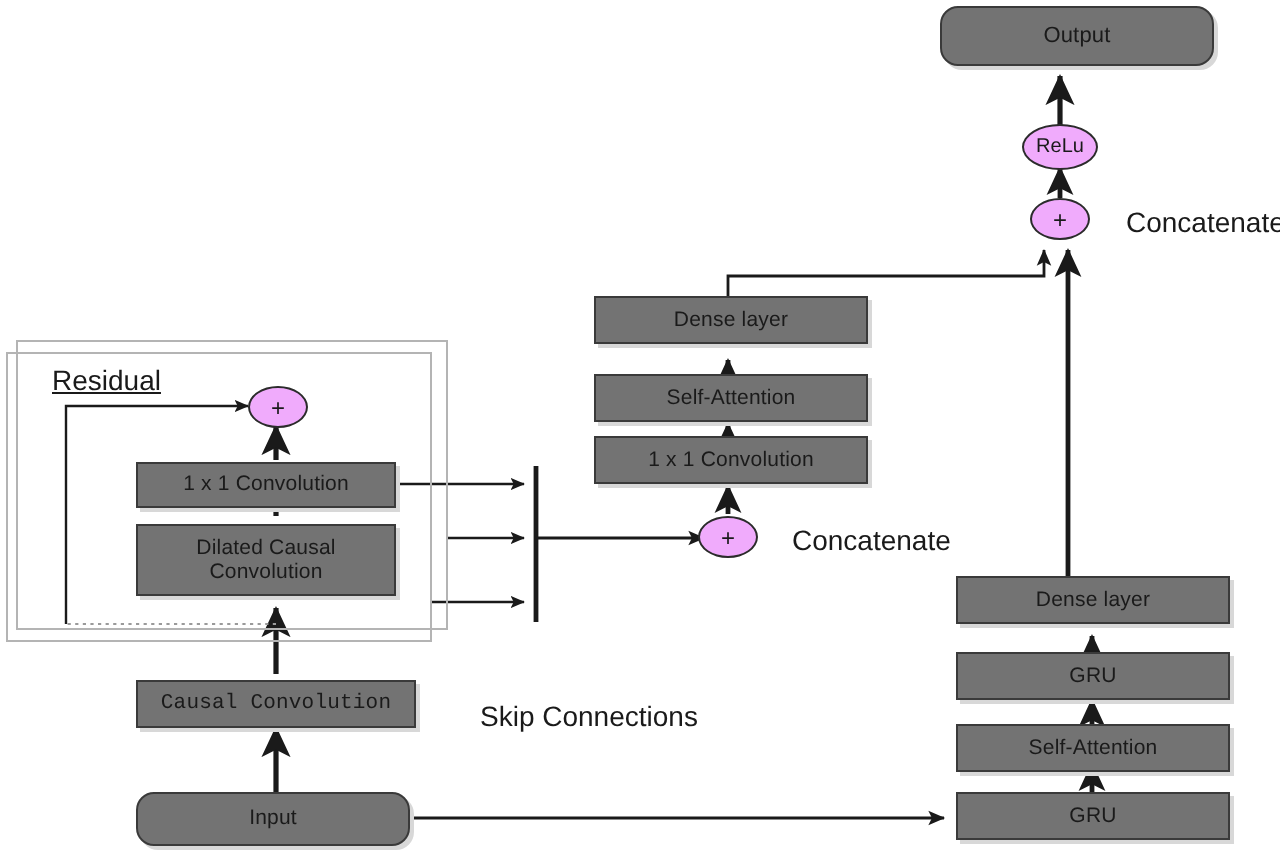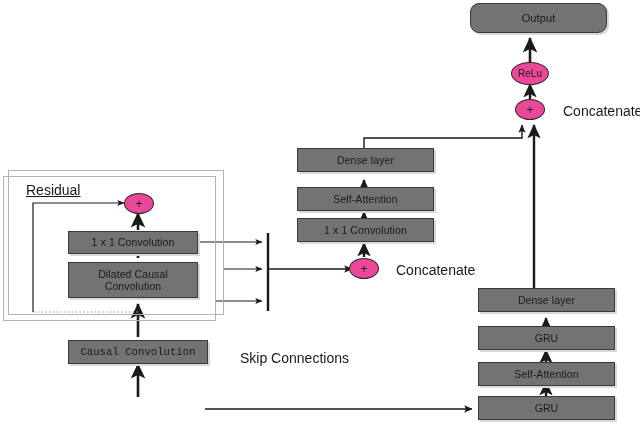--- a/index.html
+++ b/index.html
@@ -22,21 +22,21 @@
     font-size:10.5px;
     line-height:1.15;
     letter-spacing:0.1px;
     white-space:pre-line;
   }
   .node.rounded{border-radius:9px;border-width:1.2px;}
   .node.shadowed{box-shadow:2px 2px 0 0 #d8d8d8;}
   .ellipse{
     position:absolute;
     box-sizing:border-box;
-    background:#ec4899;
+    background:#f0abfc;
     border:1.3px solid #2b2b2b;
     border-radius:50%;
     display:flex;align-items:center;justify-content:center;
     color:#1a1a1a;
     font-size:10px;
   }
   .ellipse.plus{font-size:12px;}
   .caption{
     position:absolute;
     color:#1a1a1a;
@@ -117,20 +117,21 @@
 
   <div class="node shadowed" style="left:68px;top:231px;width:130px;height:23px;">1 x 1 Convolution</div>
 
   <div class="node shadowed" style="left:68px;top:262px;width:130px;height:36px;">Dilated Causal
 Convolution</div>
 
   <div class="node shadowed" style="left:68px;top:340px;width:140px;height:24px;font-family:Liberation Mono, monospace;">Causal Convolution</div>
 
   <div class="caption" style="left:240px;top:310px;margin-top:40px;">Skip Connections</div>
 
+  <div class="node rounded shadowed" style="left:68px;top:396px;width:137px;height:27px;">Input</div>
 
   <div class="ellipse plus" style="left:349px;top:258px;width:30px;height:21px;">+</div>
 
   <div class="caption" style="left:396px;top:262px;">Concatenate</div>
 
   <div class="node shadowed" style="left:297px;top:218px;width:137px;height:24px;">1 x 1 Convolution</div>
 
   <div class="node shadowed" style="left:297px;top:187px;width:137px;height:24px;">Self-Attention</div>
 
   <div class="node shadowed" style="left:297px;top:148px;width:137px;height:24px;">Dense layer</div>

